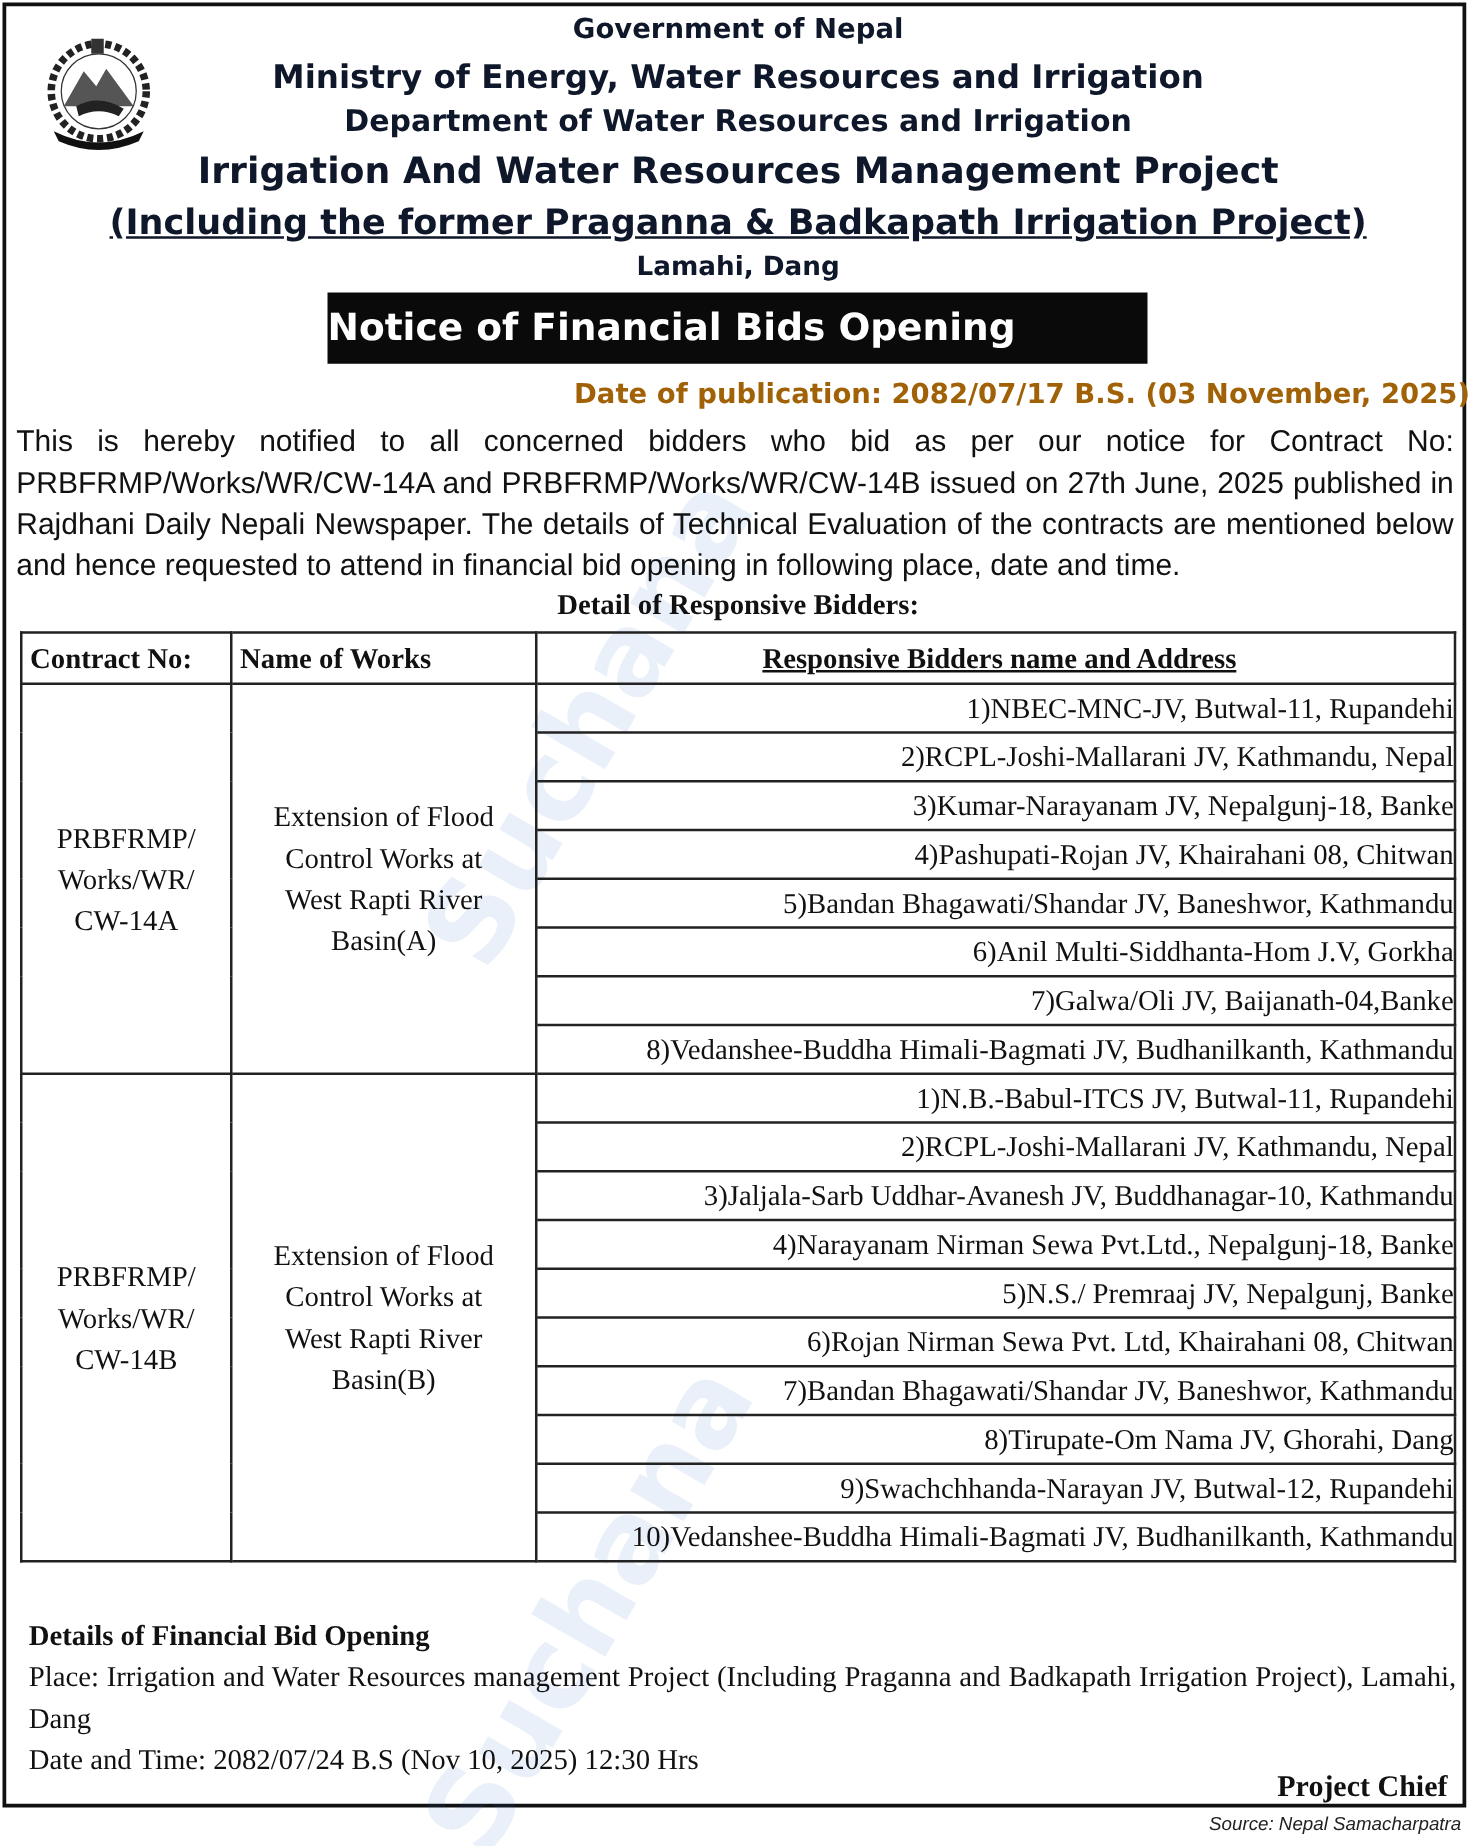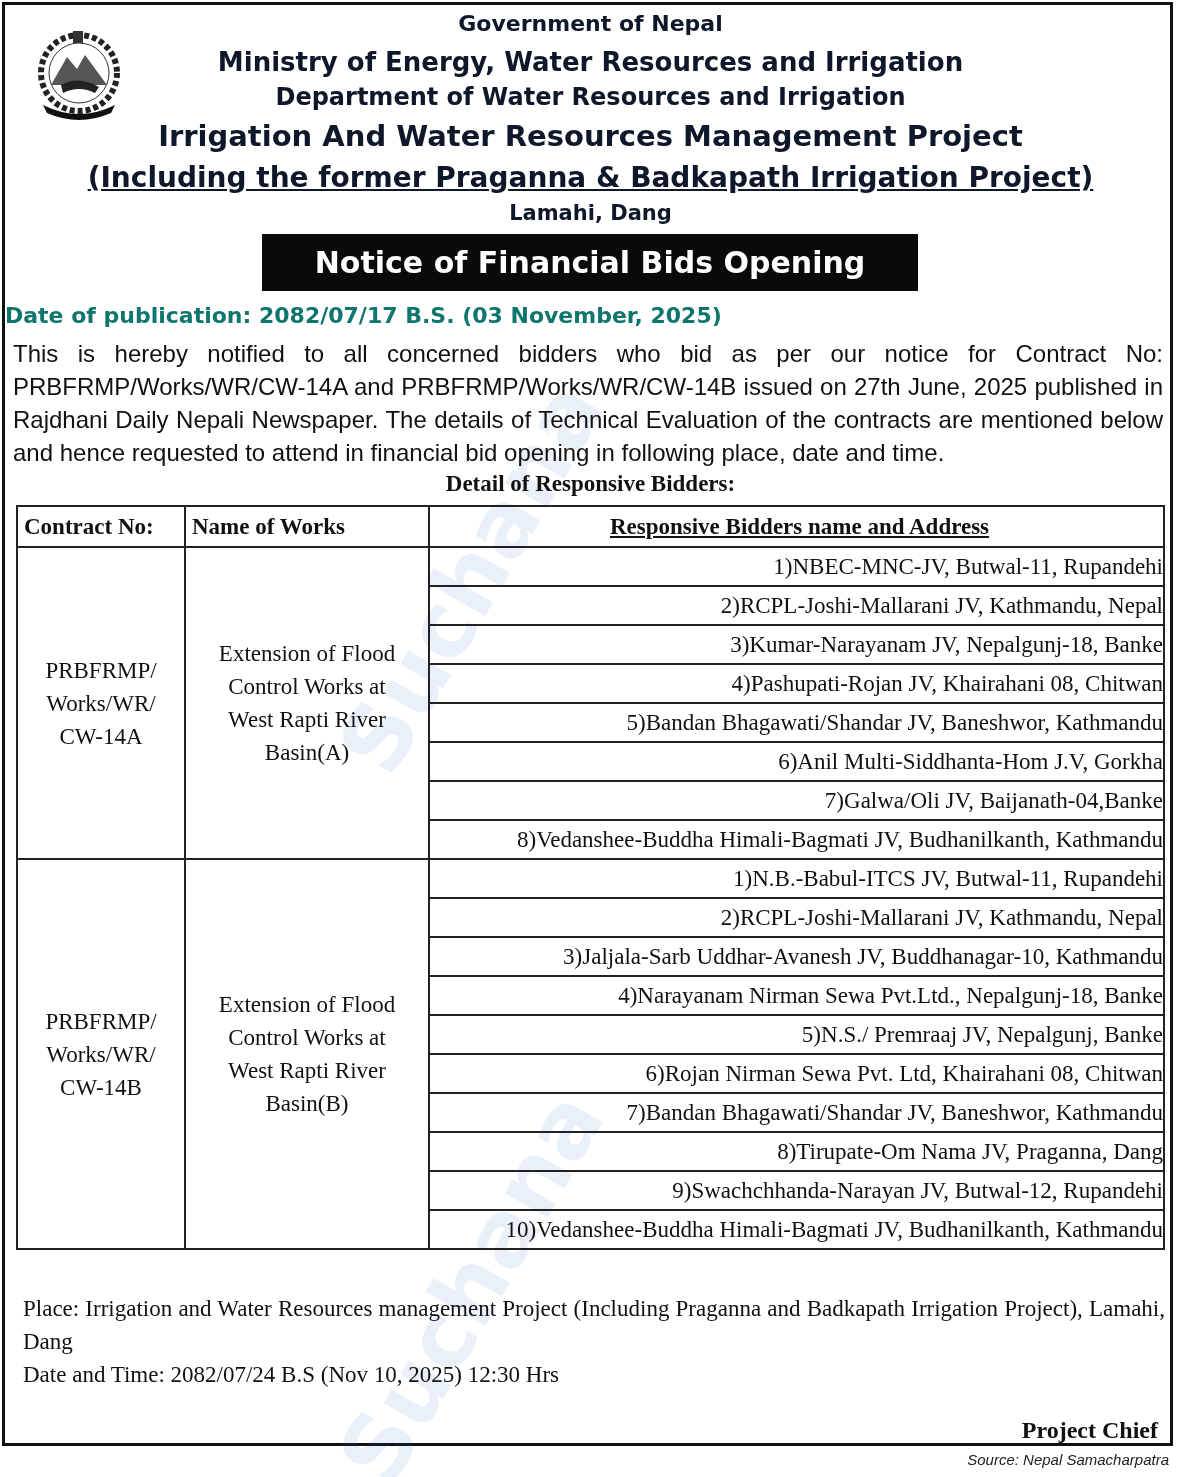--- a/index.html
+++ b/index.html
@@ -11,24 +11,24 @@
   .emblem { position: absolute; left: 30px; top: 22px; width: 88px; height: 96px; }
   .hdr { position: absolute; left: 0; width: 1171px; text-align: center; color: #0f172a;
          font-family: "DejaVu Sans", sans-serif; font-weight: bold; white-space: nowrap; }
   .h1 { top: 6px;  font-size: 22px; }
   .h2 { top: 42px; font-size: 26px; }
   .h3 { top: 78px; font-size: 24px; }
   .h4 { top: 114px; font-size: 29px; }
   .h5 { top: 156px; font-size: 28px; text-decoration: underline; }
   .h6 { top: 196px; font-size: 21px; }
   .banner { position: absolute; left: 257px; top: 229px; width: 656px; height: 57px;
-            background: #0a0a0a; color: #fff; text-align: center; line-height: 57px;
+            background: #0a0a0a; color: #fff; line-height: 57px;
             font-family: "DejaVu Sans", sans-serif; font-weight: bold; font-size: 30px; }
-  .pubdate { position: absolute; top: 298px; left: 0; width: 1171px; text-align: left;
-             font-family: "DejaVu Sans", sans-serif; font-weight: bold; font-size: 22px; color: #0f766e; }
+  .pubdate { position: absolute; top: 298px; left: 0; width: 1171px; text-align: right;
+             font-family: "DejaVu Sans", sans-serif; font-weight: bold; font-size: 22px; color: #a16207; }
   .body-text { position: absolute; left: 8px; top: 332px; width: 1150px;
                font-family: Liberation Sans, sans-serif; font-size: 24px; line-height: 33px;
                color: #111; text-align: justify; text-align-last: left; }
   .tbl-title { position: absolute; top: 466px; left: 0; width: 1171px; text-align: center;
                font-family: "Liberation Serif", serif; font-weight: bold; font-size: 23px; color: #111; }
   table.bids { position: absolute; left: 11px; top: 500px; width: 1149px; border-collapse: collapse;
                font-family: "Liberation Serif", serif; color: #111; font-size: 23px; }
   table.bids td, table.bids th { border: 2px solid #222; padding: 0; text-align: right; }
   table.bids th { height: 39px; font-weight: bold; text-align: left; padding-left: 6px; font-size: 23px; }
   table.bids th.c3 { text-align: center; text-decoration: underline; }
@@ -148,32 +148,33 @@
     <tr>
           <td class="bidder"><span class="num">5)</span><span>N.S./ Premraaj JV, Nepalgunj, Banke</span></td>
         </tr>
     <tr>
           <td class="bidder"><span class="num">6)</span><span>Rojan Nirman Sewa Pvt. Ltd, Khairahani 08, Chitwan</span></td>
         </tr>
     <tr>
           <td class="bidder"><span class="num">7)</span><span>Bandan Bhagawati/Shandar JV, Baneshwor, Kathmandu</span></td>
         </tr>
     <tr>
-          <td class="bidder"><span class="num">8)</span><span>Tirupate-Om Nama JV, Praganna, Dang</span></td>
+          <td class="bidder"><span class="num">8)</span><span>Tirupate-Om Nama JV, Ghorahi, Dang</span></td>
         </tr>
     <tr>
           <td class="bidder"><span class="num">9)</span><span>Swachchhanda-Narayan JV, Butwal-12, Rupandehi</span></td>
         </tr>
     <tr>
           <td class="bidder"><span class="num">10)</span><span>Vedanshee-Buddha Himali-Bagmati JV, Budhanilkanth, Kathmandu</span></td>
         </tr>
   </tbody>
     </table>
 
   <div class="footer">
+    <div class="ttl">Details of Financial Bid Opening</div>
     <div class="place">Place: Irrigation and Water Resources management Project (Including Praganna and Badkapath Irrigation Project), Lamahi, Dang</div>
     <div>Date and Time: 2082/07/24 B.S (Nov 10, 2025) 12:30 Hrs</div>
   </div>
 
   <div class="signature">Project Chief</div>
 </div>
 
 <div class="source">Source: Nepal Samacharpatra</div>
 
 </body></html>

